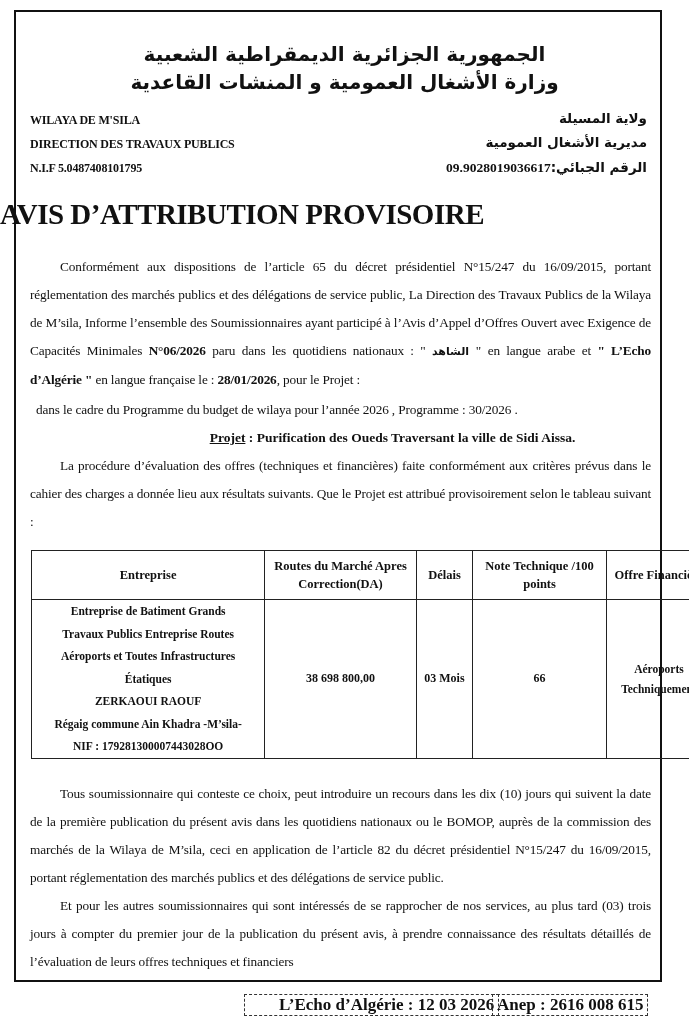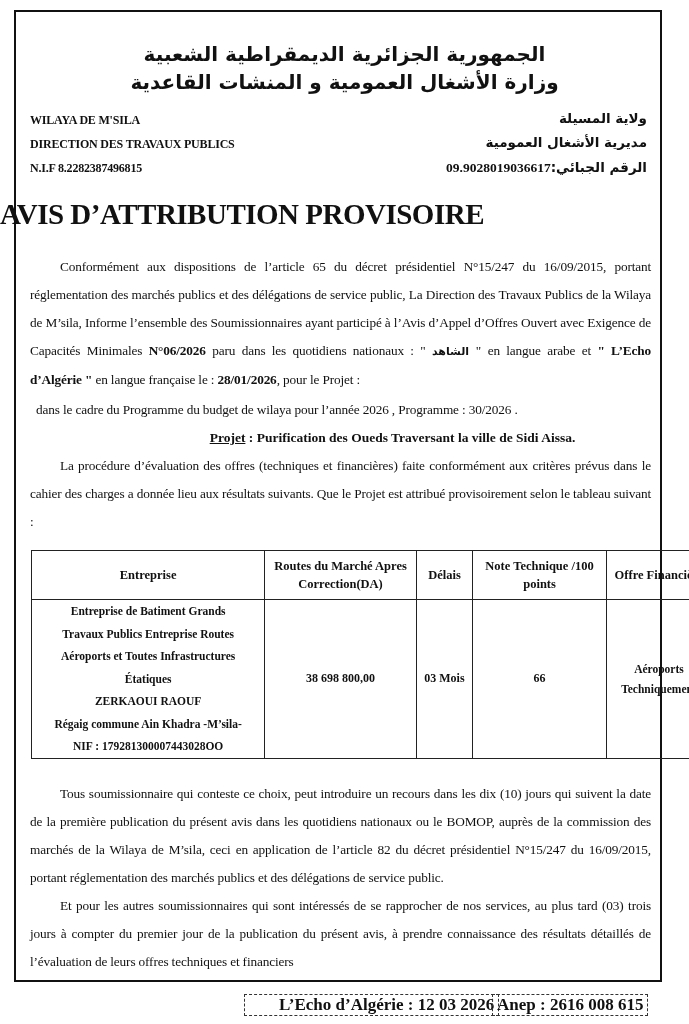--- a/index.html
+++ b/index.html
@@ -54,21 +54,21 @@
 </head>
 <body>
 
 <div class="frame"></div>
 
 <div class="ar-head ar1">الجمهورية الجزائرية الديمقراطية الشعبية</div>
 <div class="ar-head ar2">وزارة الأشغال العمومية و المنشات القاعدية</div>
 
 <div class="lh" style="top:113px">WILAYA DE M'SILA</div>
 <div class="lh" style="top:137px">DIRECTION DES TRAVAUX PUBLICS</div>
-<div class="lh" style="top:161px">N.I.F 8.2282387496815</div>
+<div class="lh" style="top:161px">N.I.F 5.0487408101795</div>
 
 <div class="rh" style="top:110px">ولاية المسيلة</div>
 <div class="rh" style="top:134px">مديرية الأشغال العمومية</div>
 <div class="rh" style="top:159px">
   <span>الرقم الجبائي:</span><span class="en" style="font-family:'Liberation Serif',serif">09.9028019036617</span>
 </div>
 
 <div class="title">AVIS D’ATTRIBUTION PROVISOIRE</div>
 
 <div class="para indent" style="top:253px"><span>Conformément aux dispositions de l’article 65 du décret présidentiel N°15/247 du 16/09/2015, portant réglementation des marchés publics et des délégations de service public, La Direction des Travaux Publics de la Wilaya de M’sila, Informe l’ensemble des Soumissionnaires ayant participé à l’Avis d’Appel d’Offres Ouvert avec Exigence de Capacités Minimales </span><span class="b">N°06/2026</span><span> paru dans les quotidiens nationaux : " </span><span class="b" style="font-family:'DejaVu Sans',sans-serif;font-size:11px">الشاهد</span><span> " en langue arabe et </span><span class="b">" L’Echo d’Algérie "</span><span> en langue française le : </span><span class="b">28/01/2026</span><span>, pour le Projet :</span></div>

